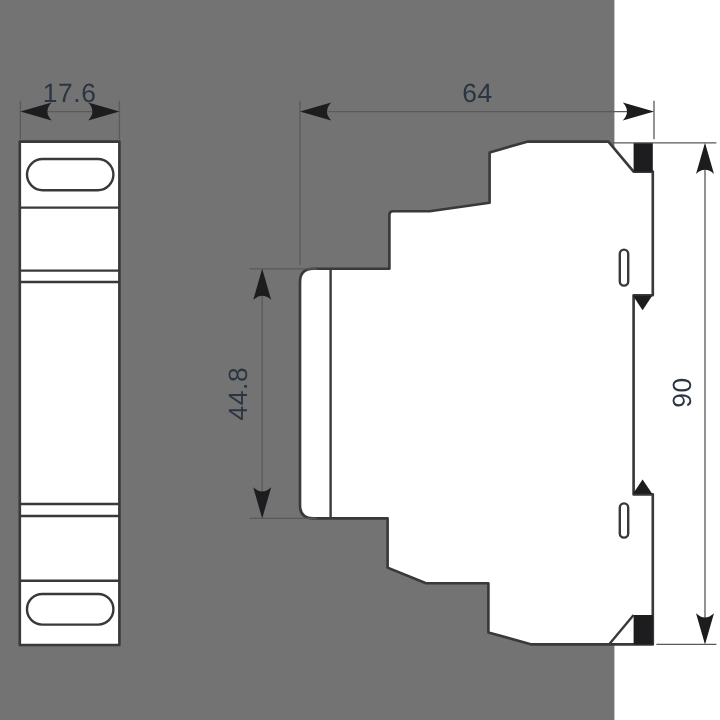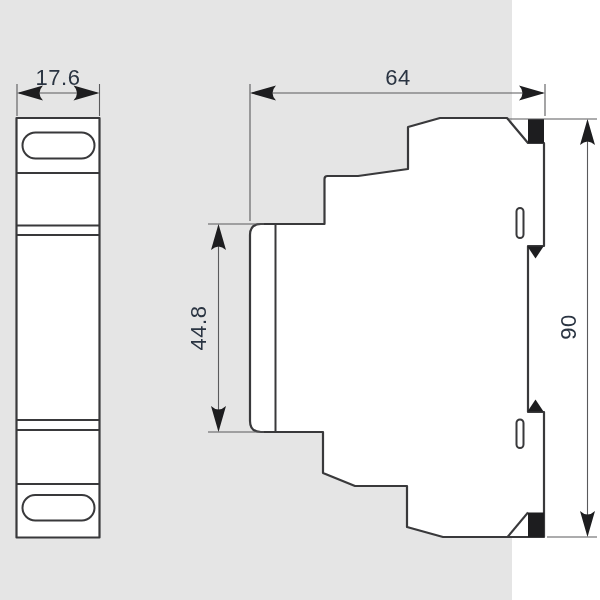--- a/index.html
+++ b/index.html
@@ -6,21 +6,21 @@
     margin: 0;
     padding: 0;
     width: 600px;
     height: 600px;
     background: #ffffff;
     overflow: hidden;
   }
   .canvas {
     width: 512px;
     height: 600px;
-    background: #e5e5e5;
+    background: #737373;
   }
   svg { display: block; }
   .outline-fill { stroke: #39393b; stroke-width: 2.2; fill: #ffffff; stroke-linejoin: round; }
   .inner    { stroke: #39393b; stroke-width: 2; fill: none; }
   .slot     { stroke: #39393b; stroke-width: 2; fill: #ffffff; }
   .thin     { stroke: #5a5a5c; stroke-width: 1.1; fill: none; }
   .solid    { fill: #1d1d1f; stroke: none; }
   .dim-text {
     fill: #2a3442;
     font-family: "Liberation Sans", "DejaVu Sans", sans-serif;

